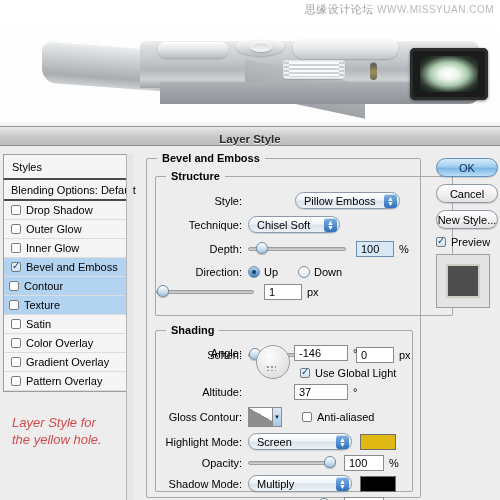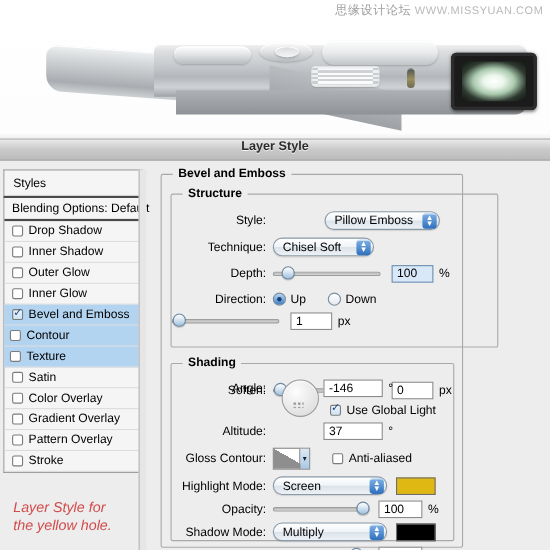--- a/index.html
+++ b/index.html
@@ -63,21 +63,21 @@
     border-radius:3px;}
   #photo-sep { position:absolute; left:0; top:120px; width:500px; height:6px;
     background:linear-gradient(180deg,#ffffff,#efefef); }
 
   
   #dialog { position:absolute; left:0; top:126px; width:500px; height:374px;
     background:#ededed; border-top:1px solid #9a9a9a; }
   #titlebar { height:19px; width:100%;
     background:linear-gradient(180deg,#e9e9e9,#c9c9c9 50%,#bcbcbc);
     border-bottom:1px solid #8f8f8f;
-    display:flex; align-items:flex-start; justify-content:center; }
+    display:flex; align-items:flex-end; justify-content:center; }
   #titlebar .t { font-size:11.5px; font-weight:bold; color:#2b2b2b;
     text-shadow:0 1px 0 #f2f2f2; }
 
   #body { position:relative; height:354px; }
 
   
   #styles-col { position:absolute; left:0; top:8px; width:133px; height:346px; }
   #styles-header { margin:0 3px; height:26px; display:flex; align-items:center;
     padding-left:8px; background:#f5f5f5; border:1px solid #9e9e9e;
     border-bottom:2px solid #4a4a4a; font-size:11px; }
@@ -227,24 +227,20 @@
         <div class="srow blending">
           <span>Blending Options: Default</span>
         </div>
         <div id="effect-rows">
             <div class="srow">
               <span class="cb"></span>
               <span>Drop Shadow</span>
             </div>
             <div class="srow">
               <span class="cb"></span>
-              <span>Inner Shadow</span>
-            </div>
-            <div class="srow">
-              <span class="cb"></span>
               <span>Outer Glow</span>
             </div>
             <div class="srow">
               <span class="cb"></span>
               <span>Inner Glow</span>
             </div>
             <div class="srow sel">
               <span class="cb on"></span>
               <span>Bevel and Emboss</span>
             </div>
@@ -264,24 +260,20 @@
               <span class="cb"></span>
               <span>Color Overlay</span>
             </div>
             <div class="srow">
               <span class="cb"></span>
               <span>Gradient Overlay</span>
             </div>
             <div class="srow">
               <span class="cb"></span>
               <span>Pattern Overlay</span>
-            </div>
-            <div class="srow">
-              <span class="cb"></span>
-              <span>Stroke</span>
             </div>
           </div>
       </div>
       <div id="note" style="color: rgb(210, 75, 75);">
         <div>Layer Style for</div>
         <div>the yellow hole.</div>
       </div>
       <div id="styles-scroll"></div>
     </div>
 
@@ -426,15 +418,33 @@
             <div class="thumb" style="left: 69.92px;"></div>
           </div>
           <div class="num" style="width:40px; margin-left:8px;">
             <span>92</span>
           </div>
           <span class="unit">%</span>
         </div>
       </div>
     </div>
 
+    <div id="right">
+      <div class="btn primary">
+        <span>OK</span>
+      </div>
+      <div class="btn">
+        <span>Cancel</span>
+      </div>
+      <div class="btn">
+        <span>New Style...</span>
+      </div>
+      <div id="preview-row">
+        <span class="cb on"></span>
+        <span>Preview</span>
+      </div>
+      <div id="thumb-box">
+        <div id="thumb" style="background: rgb(78, 78, 78);"></div>
+      </div>
+    </div>
 
   </div>
 </div>
 
 </body></html>

